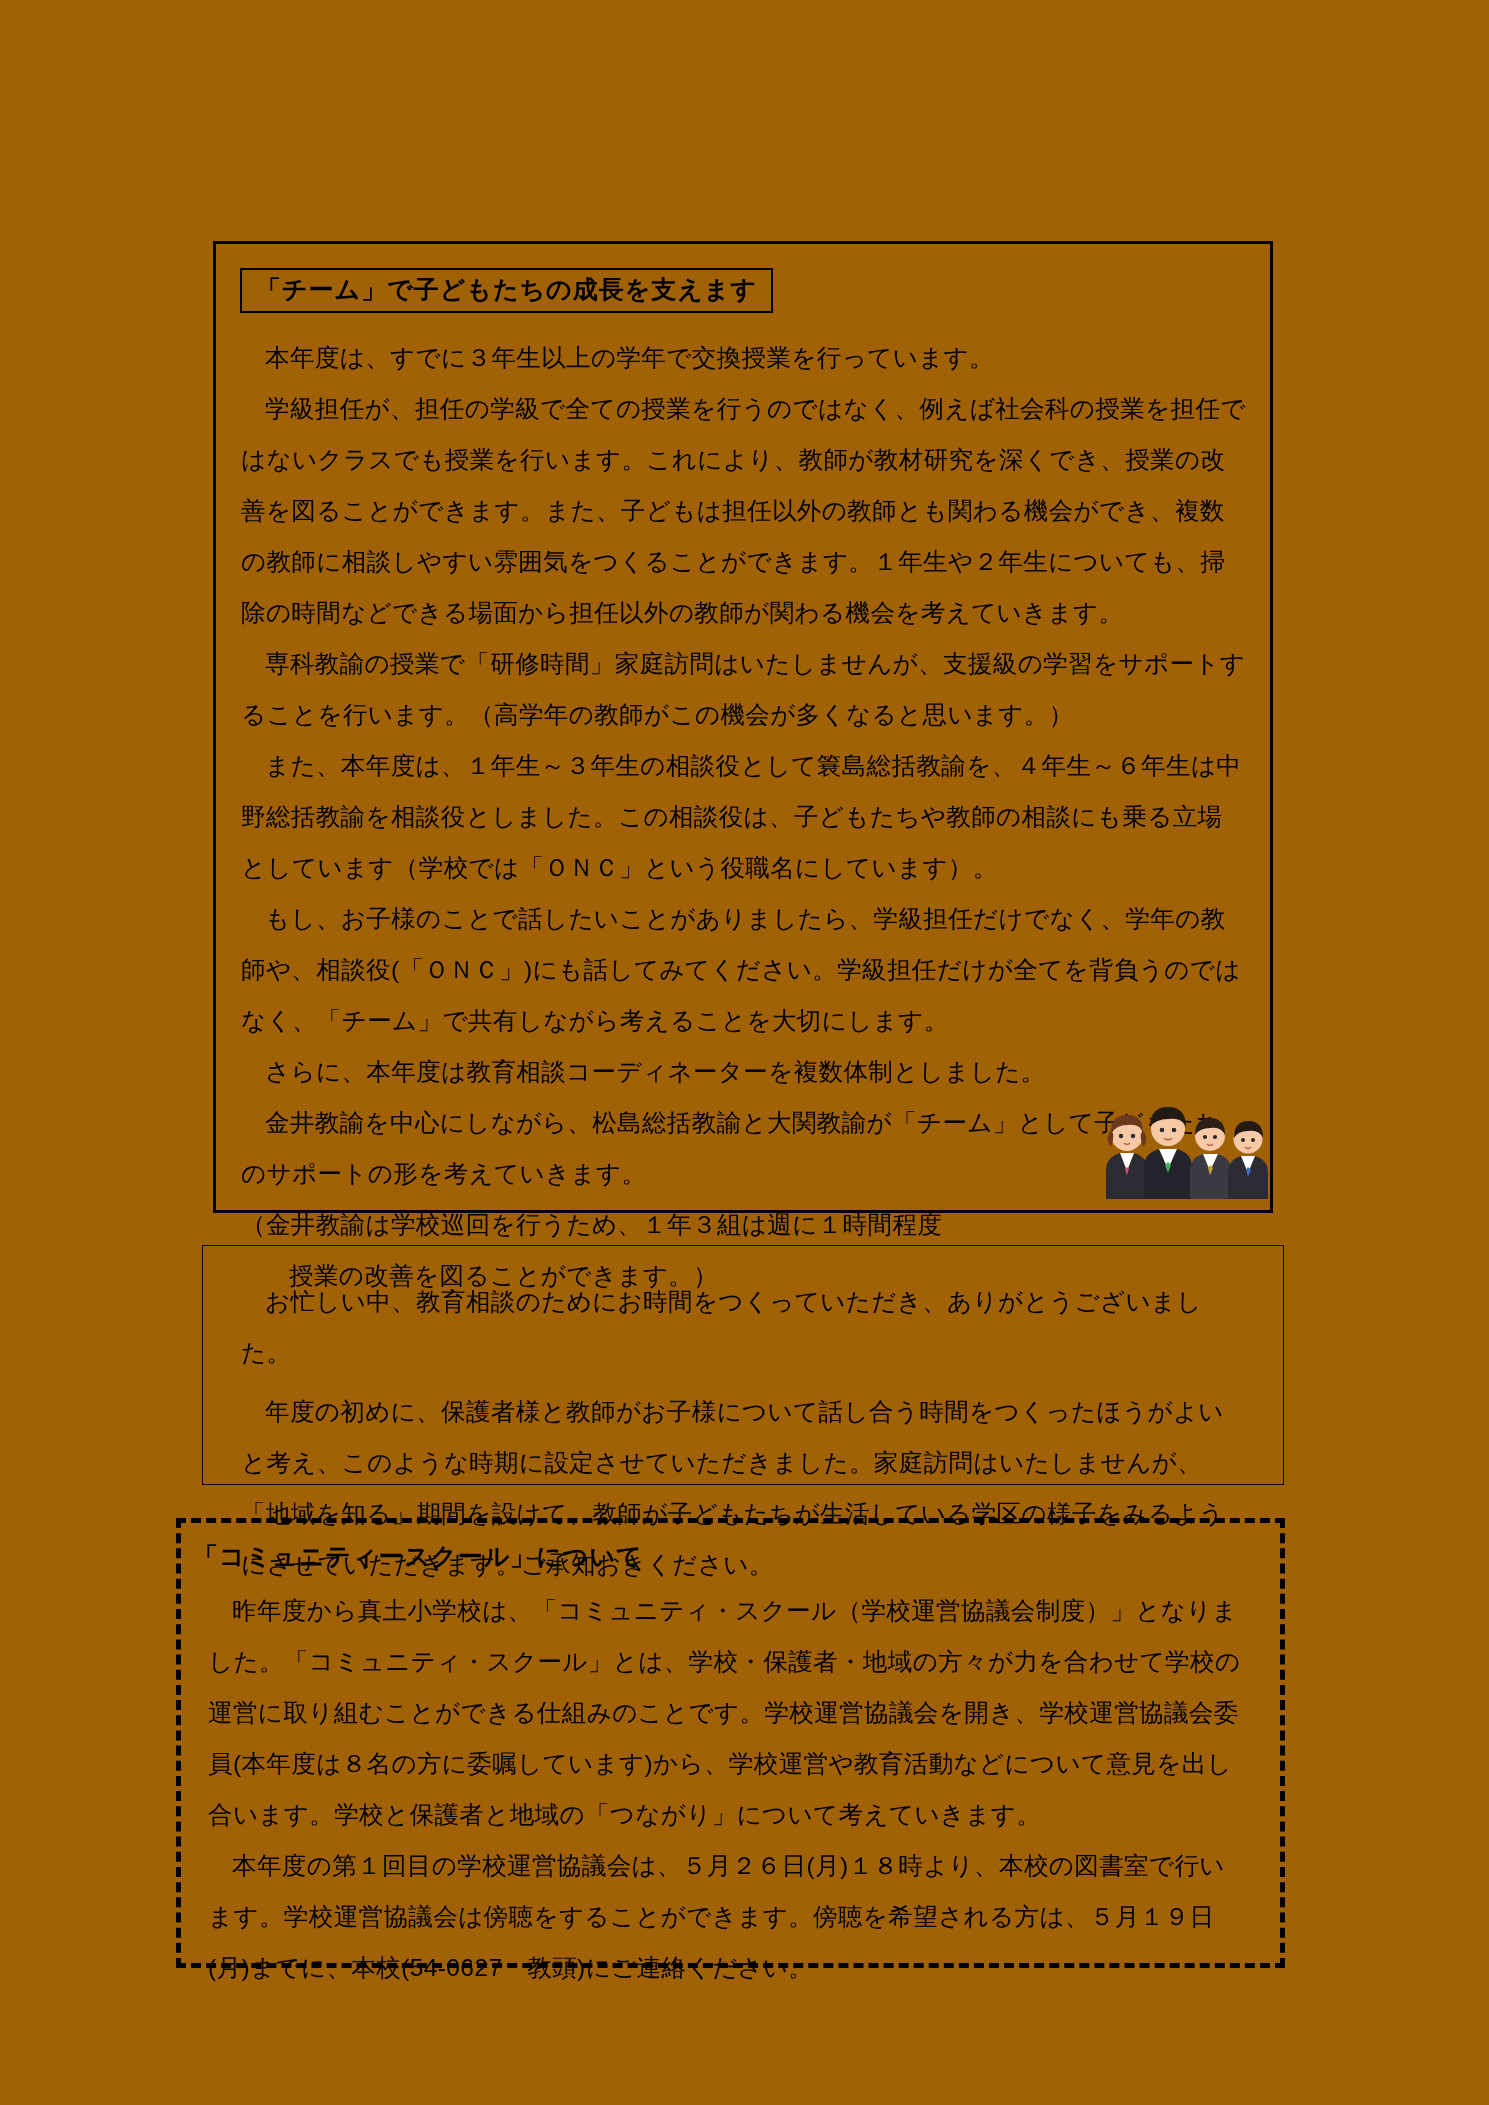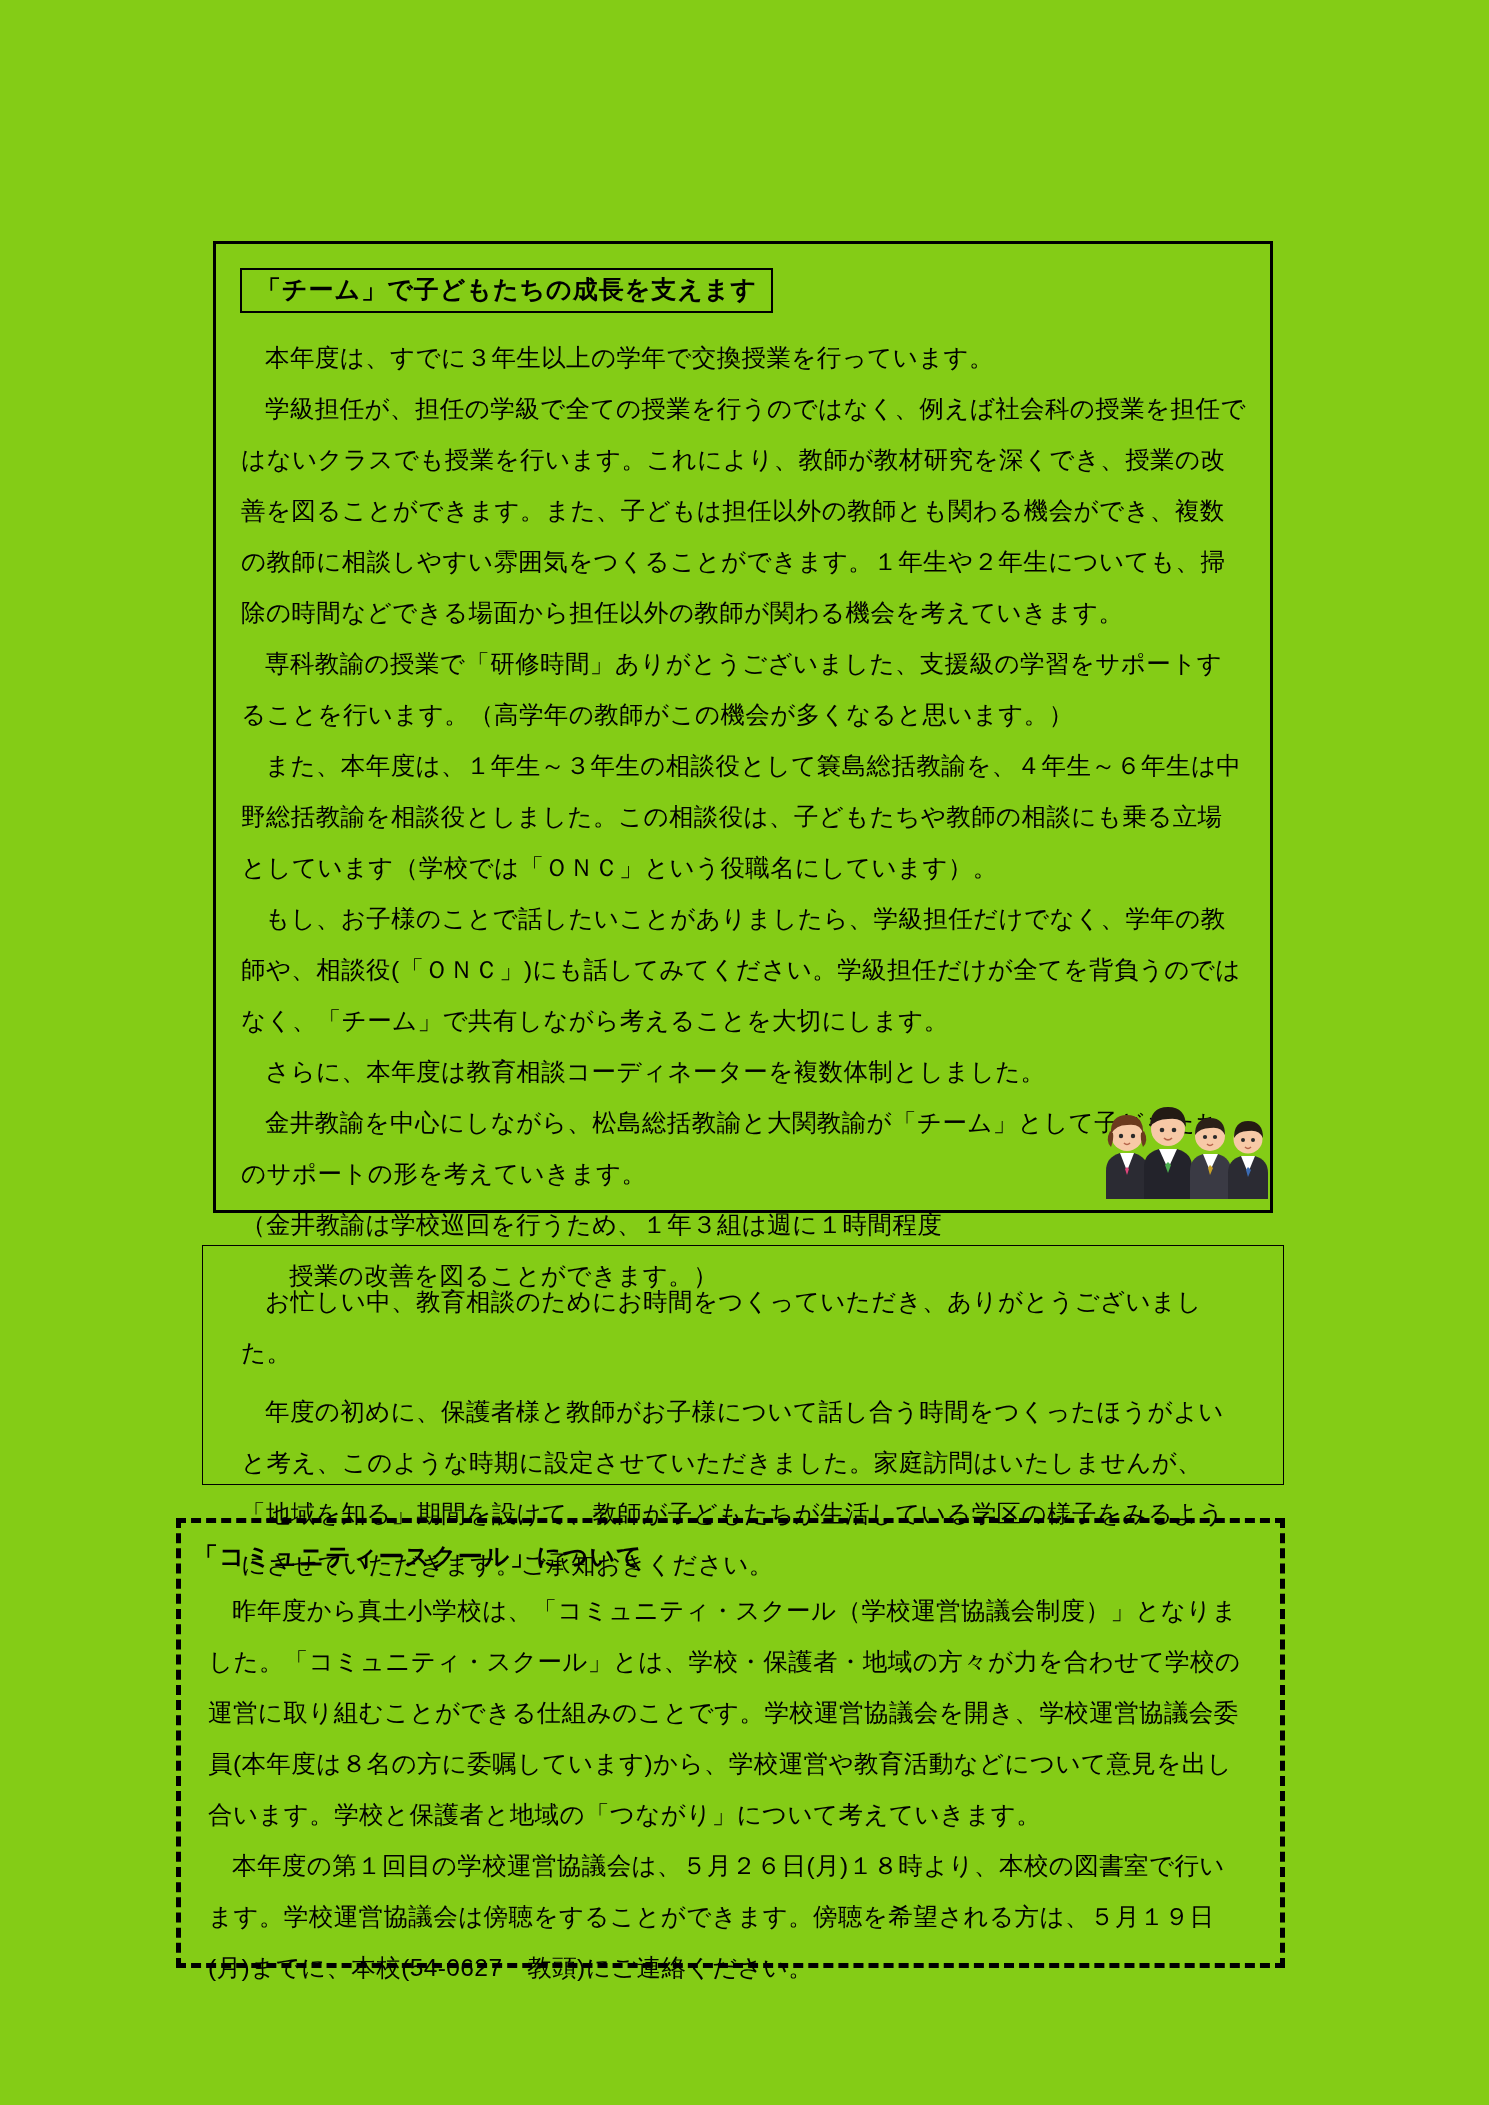--- a/index.html
+++ b/index.html
@@ -12,21 +12,21 @@
     height: 2105px;
     font-family: "Liberation Sans", sans-serif;
     color: #000000;
     position: relative;
   }
   .page {
     position: absolute;
     left: 0; top: 0;
     width: 1489px;
     height: 2105px;
-    background: #84cc16;
+    background: #a16207;
   }
 
   
   .box-team {
     position: absolute;
     left: 213px;
     top: 241px;
     width: 1060px;
     height: 972px;
     border: 3px solid #000;
@@ -135,21 +135,21 @@
 <body>
 
 <div class="page">
 
   <div class="box-team">
     <div class="team-heading">「チーム」で子どもたちの成長を支えます</div>
 
     <div class="team-body">
       <p>本年度は、すでに３年生以上の学年で交換授業を行っています。</p>
       <p>学級担任が、担任の学級で全ての授業を行うのではなく、例えば社会科の授業を担任ではないクラスでも授業を行います。これにより、教師が教材研究を深くでき、授業の改善を図ることができます。また、子どもは担任以外の教師とも関わる機会ができ、複数の教師に相談しやすい雰囲気をつくることができます。１年生や２年生についても、掃除の時間などできる場面から担任以外の教師が関わる機会を考えていきます。</p>
-      <p>専科教諭の授業で「研修時間」ありがとうございました、支援級の学習をサポートすることを行います。（高学年の教師がこの機会が多くなると思います。）</p>
+      <p>専科教諭の授業で「研修時間」家庭訪問はいたしませんが、支援級の学習をサポートすることを行います。（高学年の教師がこの機会が多くなると思います。）</p>
       <p>また、本年度は、１年生～３年生の相談役として簔島総括教諭を、４年生～６年生は中野総括教諭を相談役としました。この相談役は、子どもたちや教師の相談にも乗る立場としています（学校では「ＯＮＣ」という役職名にしています）。</p>
       <p>もし、お子様のことで話したいことがありましたら、学級担任だけでなく、学年の教師や、相談役(「ＯＮＣ」)にも話してみてください。学級担任だけが全てを背負うのではなく、「チーム」で共有しながら考えることを大切にします。</p>
       <p>さらに、本年度は教育相談コーディネーターを複数体制としました。</p>
       <p>金井教諭を中心にしながら、松島総括教諭と大関教諭が「チーム」として子どもたちのサポートの形を考えていきます。</p>
       <p class="noindent">（金井教諭は学校巡回を行うため、１年３組は週に１時間程度</p>
       <p class="indent2">授業の改善を図ることができます。）</p>
     </div>
 
     <svg class="people" viewBox="0 0 180 120">
 

